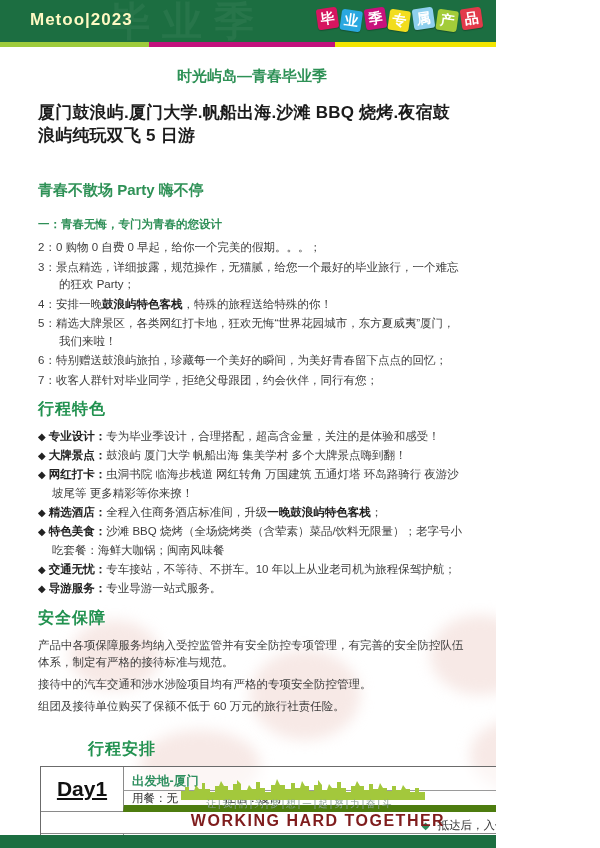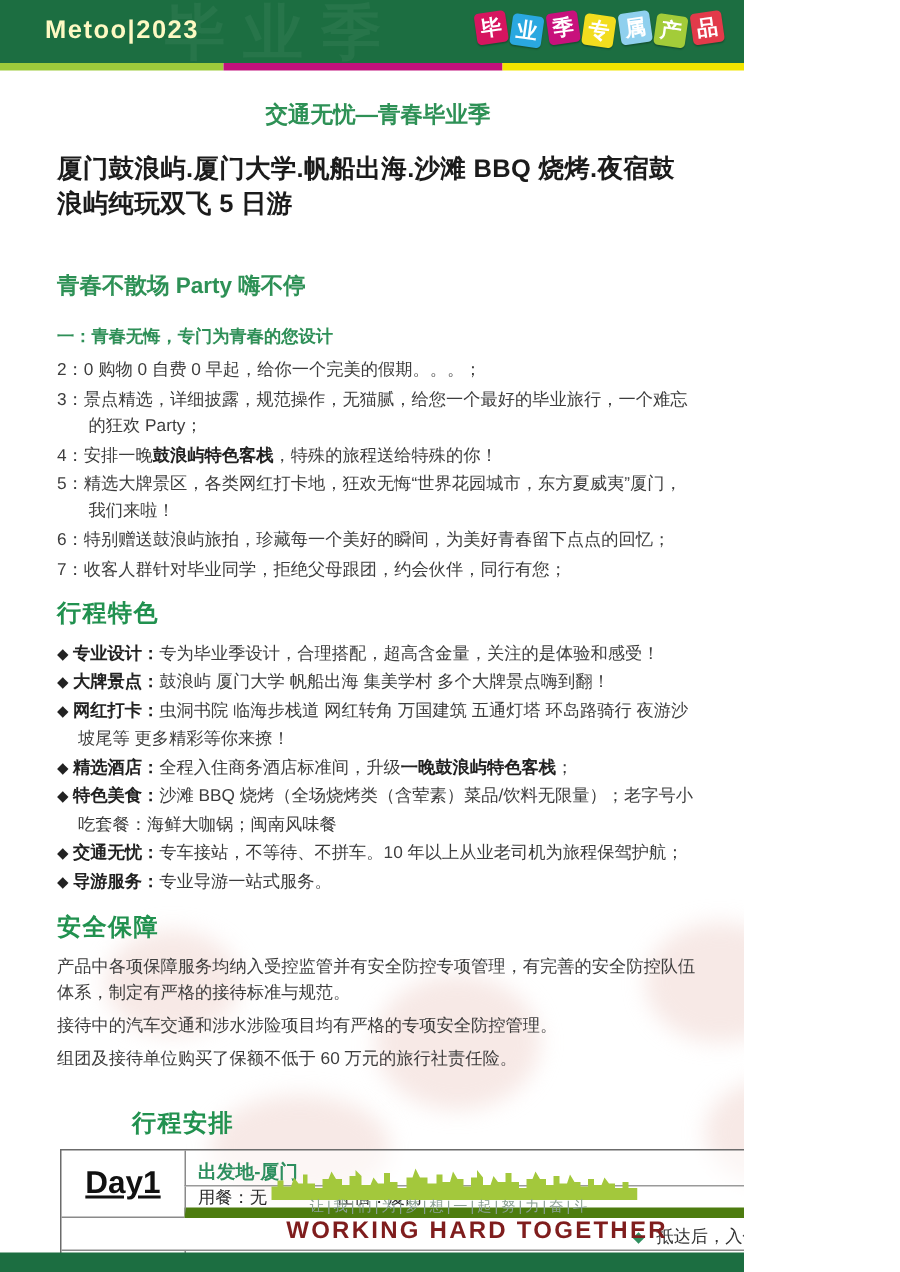--- a/index.html
+++ b/index.html
@@ -103,21 +103,21 @@
   </div>
 
   <div class="wm" style="left:70px;top:620px;width:90px;height:70px;"></div>
   <div class="wm" style="left:250px;top:650px;width:110px;height:90px;"></div>
   <div class="wm" style="left:430px;top:615px;width:100px;height:80px;"></div>
   <div class="wm" style="left:545px;top:640px;width:60px;height:120px;"></div>
   <div class="wm" style="left:140px;top:730px;width:120px;height:70px;"></div>
   <div class="wm" style="left:470px;top:720px;width:90px;height:70px;"></div>
 
   <div class="content">
-    <div class="doc-title">交通无忧—青春毕业季</div>
+    <div class="doc-title">时光屿岛—青春毕业季</div>
     <div class="subtitle">厦门鼓浪屿.厦门大学.帆船出海.沙滩 BBQ 烧烤.夜宿鼓浪屿纯玩双飞 5 日游</div>
     <div class="party">青春不散场  Party 嗨不停</div>
 
     <div class="sec1-title">一：青春无悔，专门为青春的您设计</div>
     <ul class="numlist">
       <li><span>2：0 购物 0 自费 0 早起，给你一个完美的假期。。。；</span><span class="b"></span><span></span></li>
       <li><span>3：景点精选，详细披露，规范操作，无猫腻，给您一个最好的毕业旅行，一个难忘的狂欢 Party；</span><span class="b"></span><span></span></li>
       <li><span>4：安排一晚</span><span class="b">鼓浪屿特色客栈</span><span>，特殊的旅程送给特殊的你！</span></li>
       <li><span>5：精选大牌景区，各类网红打卡地，狂欢无悔“世界花园城市，东方夏威夷”厦门，我们来啦！</span><span class="b"></span><span></span></li>
       <li><span>6：特别赠送鼓浪屿旅拍，珍藏每一个美好的瞬间，为美好青春留下点点的回忆；</span><span class="b"></span><span></span></li>

